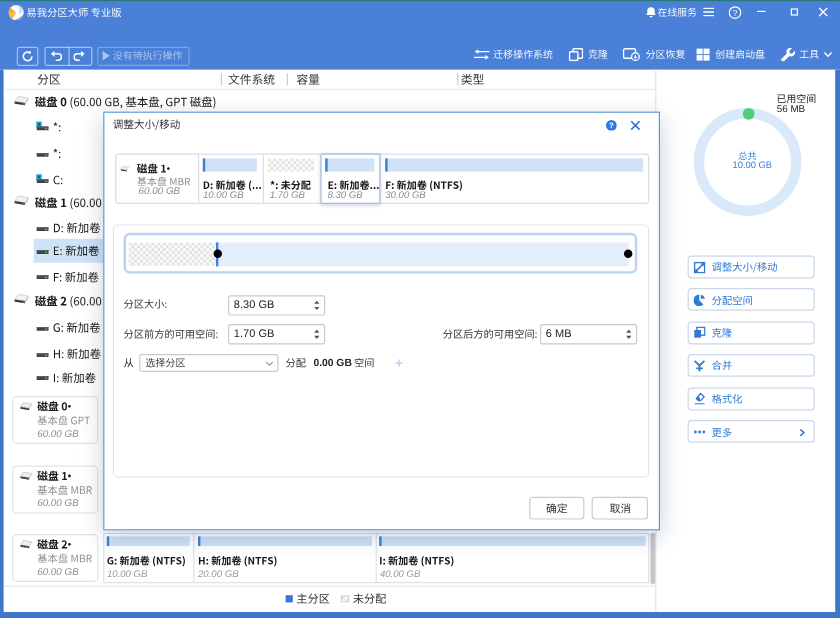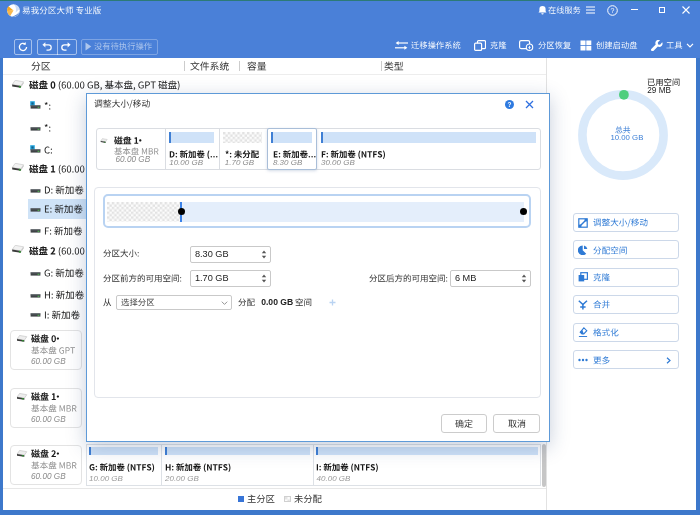--- a/index.html
+++ b/index.html
@@ -680,21 +680,21 @@
 <circle cx="53.9" cy="12.8" r="4.9" fill="#4fce7e"></circle>
 </svg>
     <svg style="position:absolute;left:646.6px;top:76.5px;overflow:visible" width="35.2" height="11.6">
       <g transform="translate(0,8.3) scale(0.0083)">
         <use href="#g89" x="0" fill="#222"></use>
         <use href="#g90" x="1000" fill="#222"></use>
         <use href="#g91" x="2000" fill="#222"></use>
         <use href="#g92" x="3000" fill="#222"></use>
       </g>
     </svg>
-    <div style="position:absolute;left:647.3px;top:86.5px;font-family:'Liberation Sans';font-size:8.2px;line-height:8.2px;font-style:normal;font-weight:normal;color:#222;white-space:pre">29 MB</div>
+    <div style="position:absolute;left:647.3px;top:86.5px;font-family:'Liberation Sans';font-size:8.2px;line-height:8.2px;font-style:normal;font-weight:normal;color:#222;white-space:pre">56 MB</div>
     <svg style="position:absolute;left:615.2px;top:125.3px;overflow:visible" width="17.6" height="10.9">
       <g transform="translate(0,7.8) scale(0.0078)">
         <use href="#g93" x="0" fill="#3c7fd6"></use>
         <use href="#g94" x="1000" fill="#3c7fd6"></use>
       </g>
     </svg>
     <div style="position:absolute;left:610.4px;top:133.9px;font-family:'Liberation Sans';font-size:7.8px;line-height:7.8px;font-style:normal;font-weight:normal;color:#3c7fd6;white-space:pre">10.00 GB</div>
     <div class="abs" style="left:572.7px;top:213px;width:106px;height:19px;border:1px solid #ccd8e9;border-radius:3px;background:#fff"></div>
     <svg class="abs" style="left:578px;top:217.5px" width="10" height="10" viewBox="0 0 10 10">
       <rect x="0.8" y="0.8" width="8.4" height="8.4" fill="none" stroke="#2e7ad5" stroke-width="1.2"></rect>

